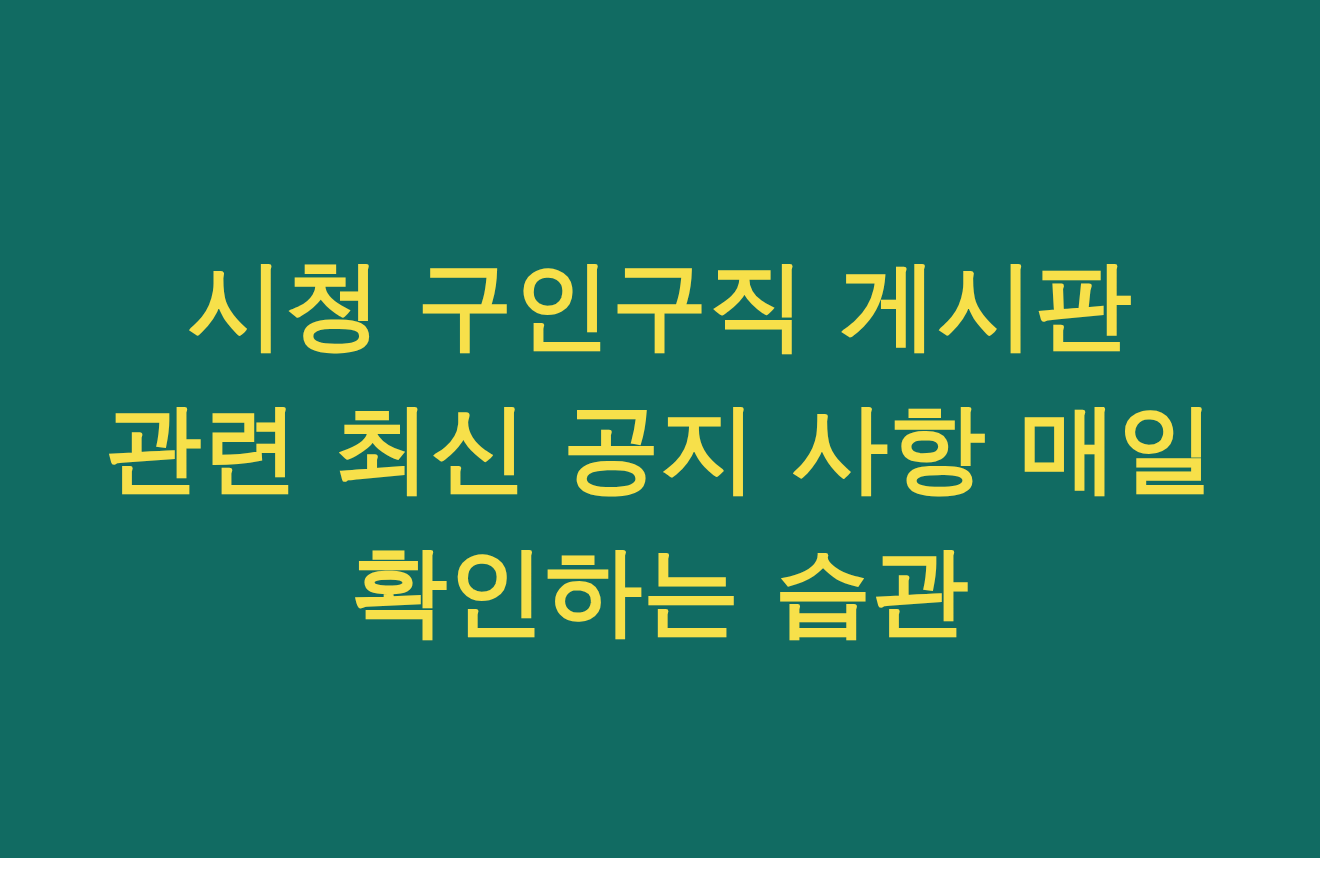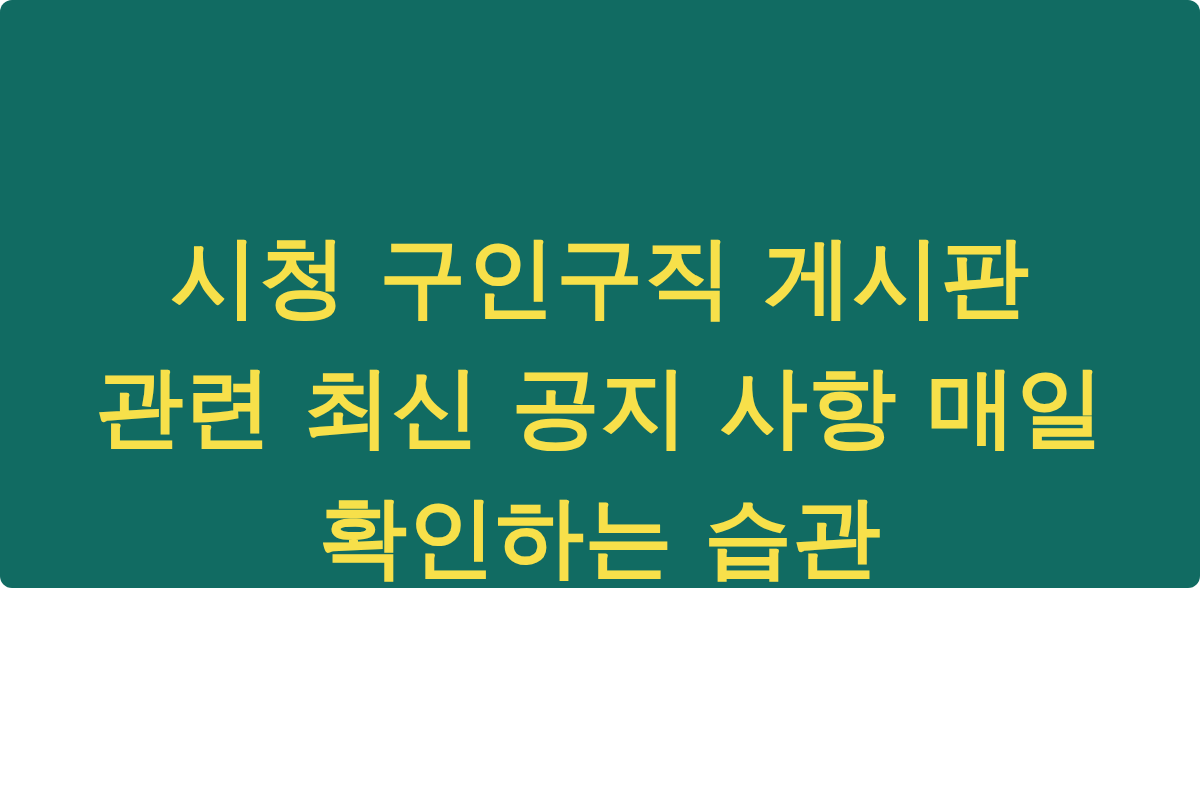--- a/index.html
+++ b/index.html
@@ -11,27 +11,26 @@
   body {
     width: 1200px;
     height: 800px;
     overflow: hidden;
     font-family: "DejaVu Sans", "Liberation Sans", sans-serif;
   }
 
   .banner {
     position: relative;
     width: 1200px;
-    height: 588px;
+    height: 780px;
     background: #116B62;
     box-sizing: border-box;
     display: flex;
     align-items: flex-start;
     justify-content: center;
-    border-radius: 12px;
   }
 
   .headline {
     width: 1040px;
     margin-top: 212px;
     text-align: center;
     color: #F7E04A;
     font-family: "DejaVu Sans", "Liberation Sans", sans-serif;
     font-size: 88px;
     font-weight: 700;

